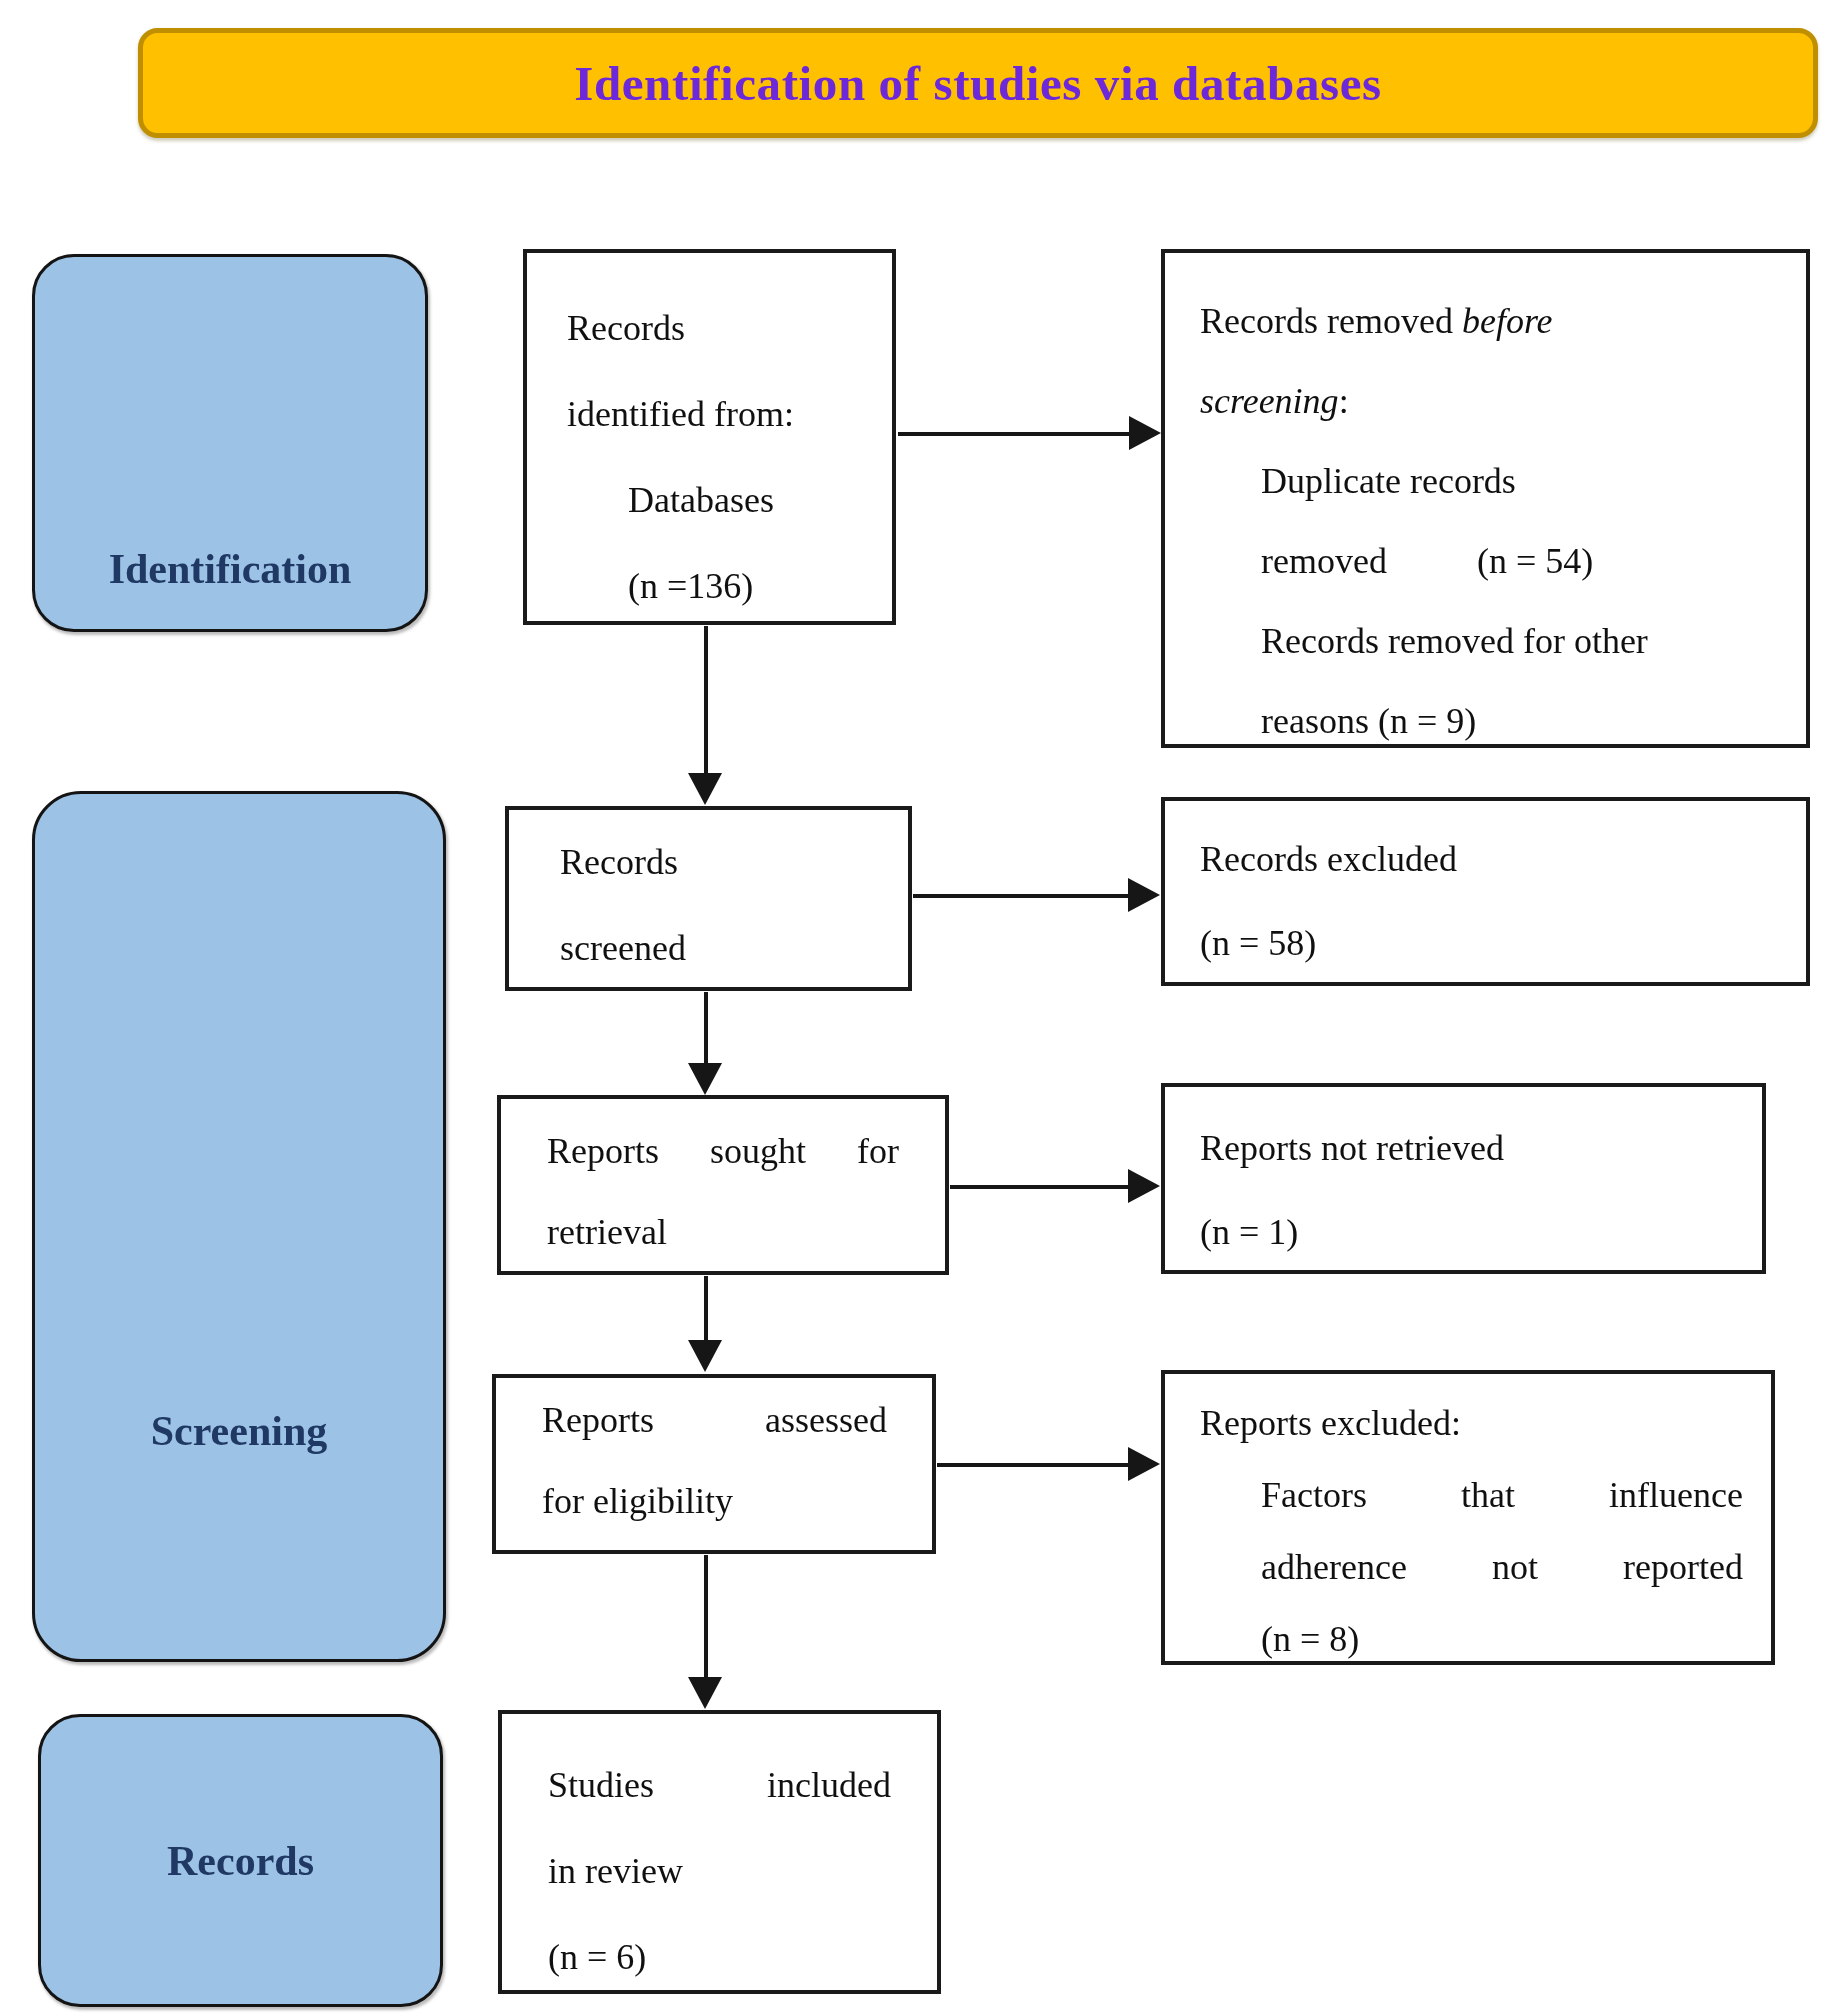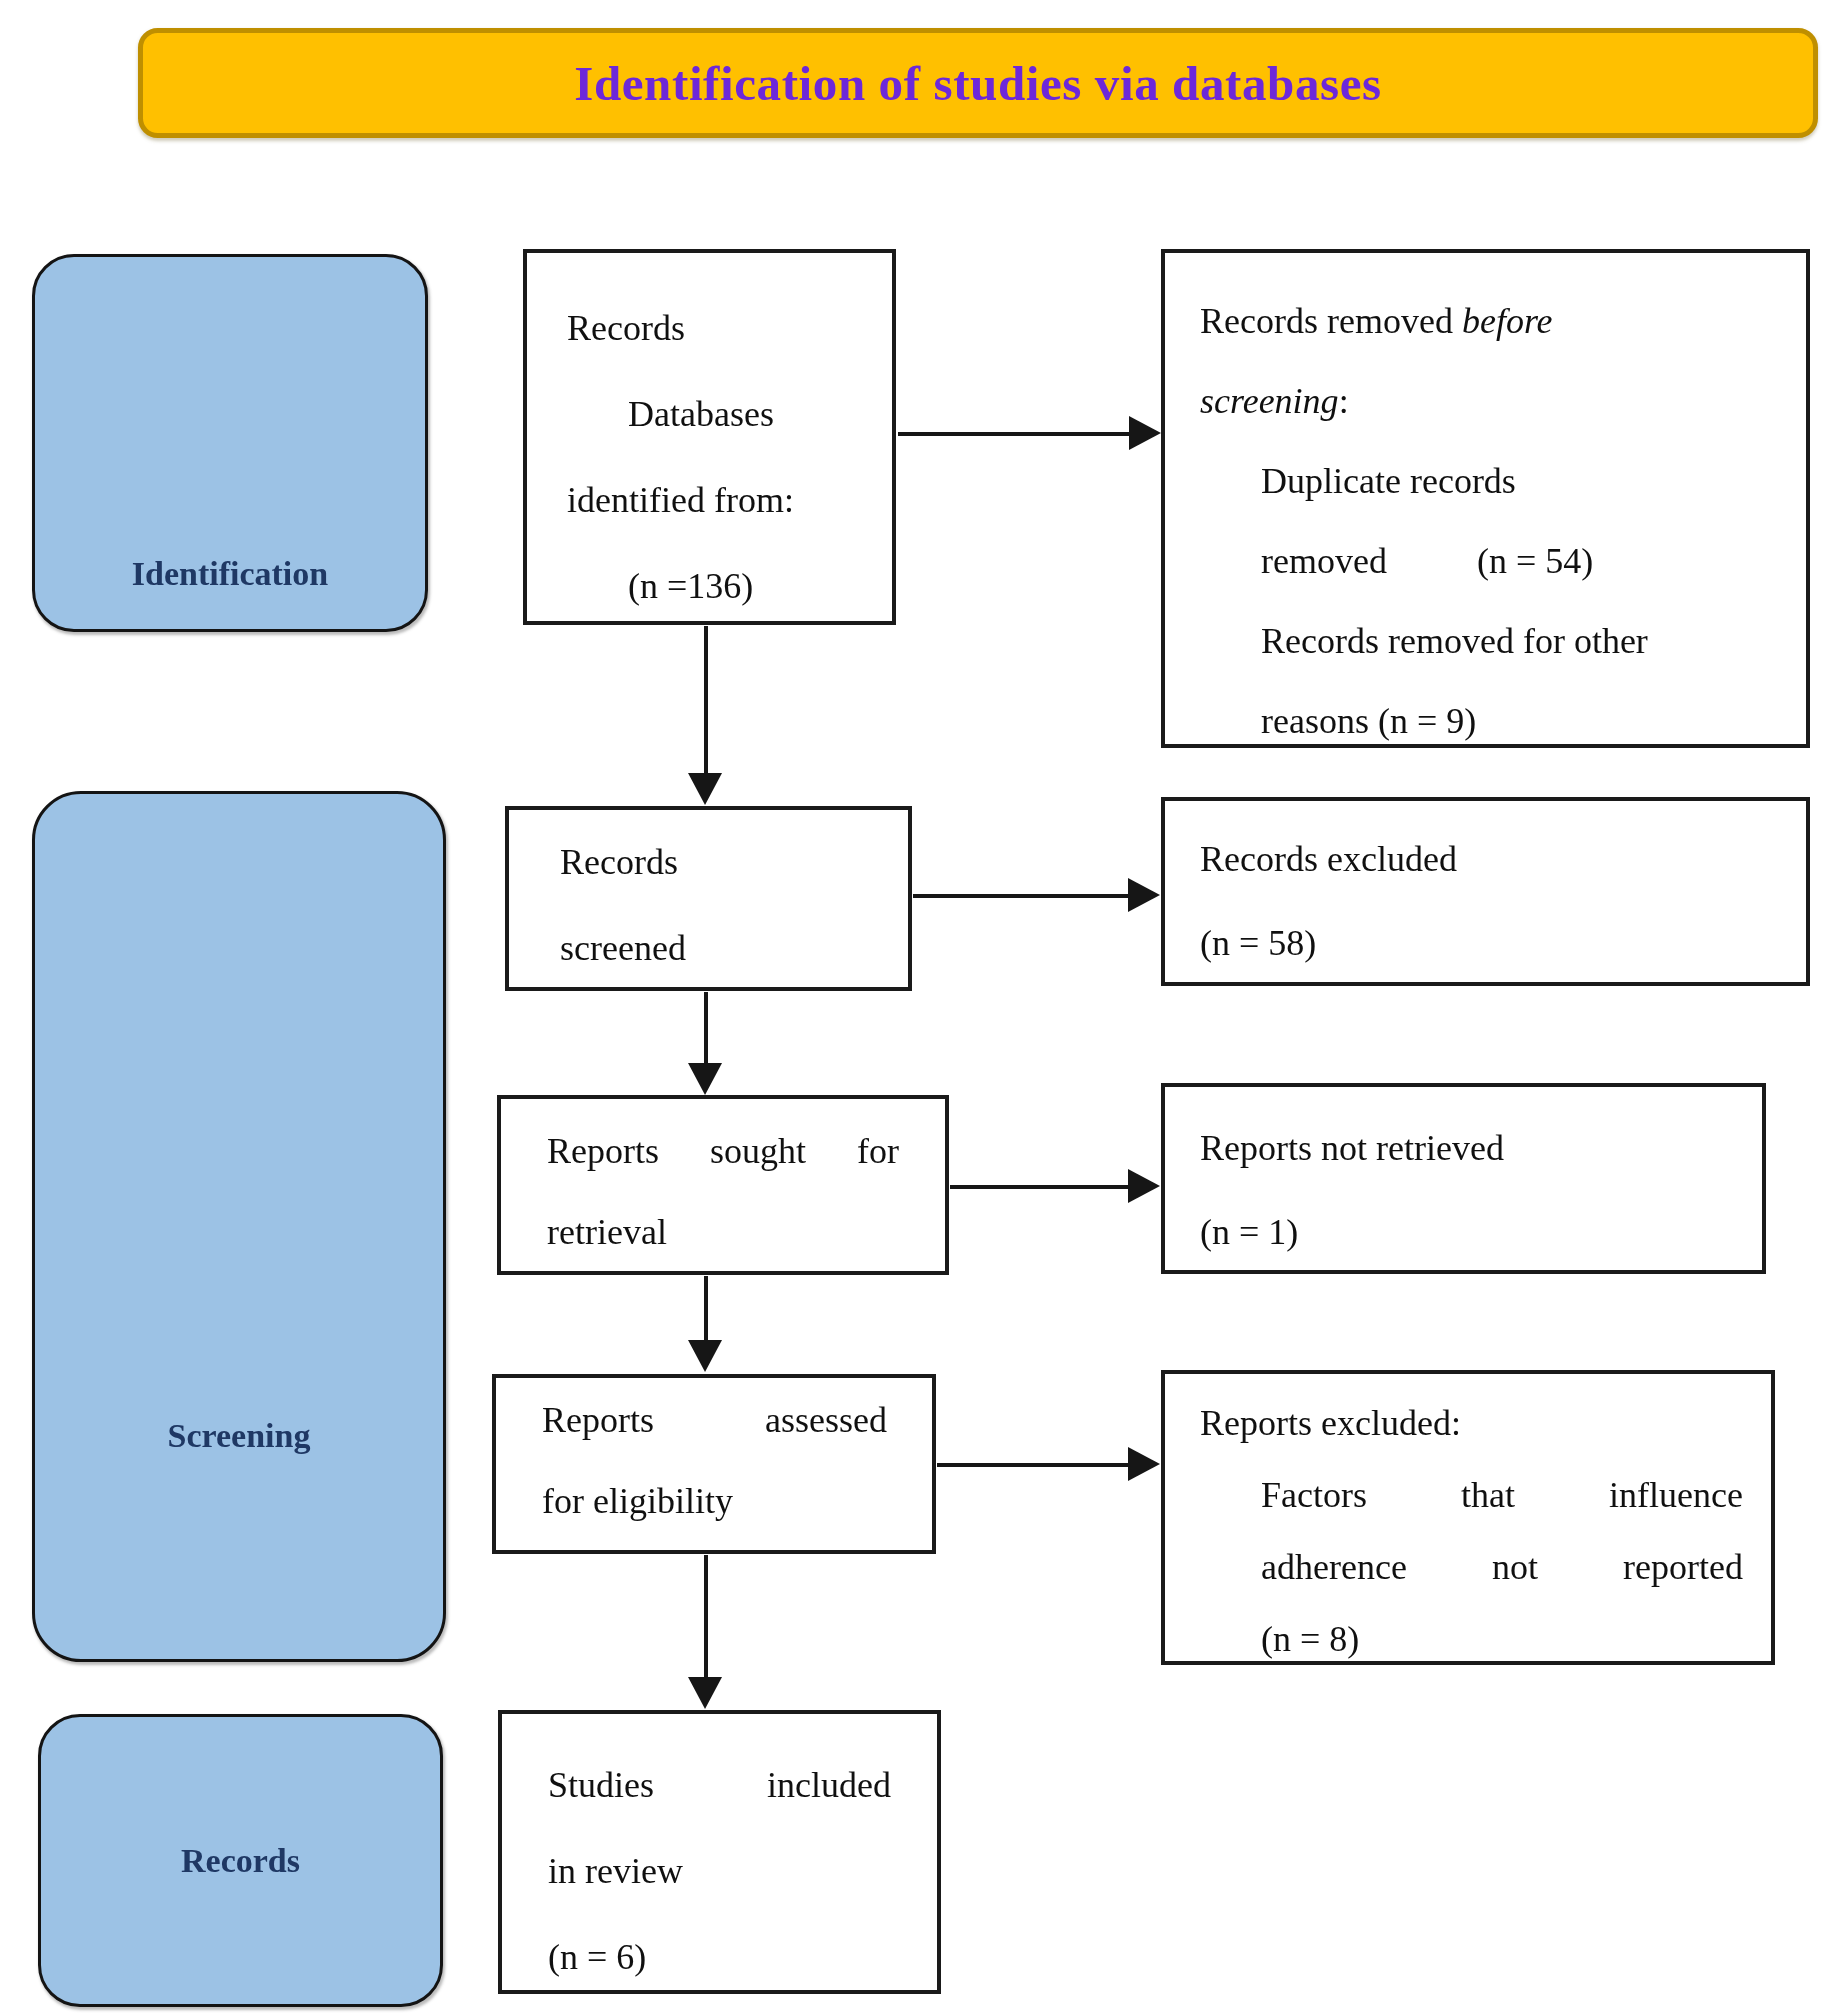--- a/index.html
+++ b/index.html
@@ -45,21 +45,21 @@
 
   
   .stage {
     position: absolute;
     background: var(--stage-bg);
     border: 3.5px solid #141414;
     display: flex; flex-direction: column; align-items: center;
     box-shadow: 1.2px 2.3px 2.9px rgba(60,60,60,0.35);
   }
   .stage-label {
-    font-size: 34px; font-weight: bold; color: var(--stage-text);
+    font-size: 42px; font-weight: bold; color: var(--stage-text);
   }
   .stage.identification { left: 32px; top: 254px; width: 396px; height: 378px; border-radius: 42px; justify-content: flex-end; padding-bottom: 36px; }
   .stage.screening      { left: 32px; top: 791px; width: 414px; height: 871px; border-radius: 49px; justify-content: flex-end; padding-bottom: 204px; }
   .stage.included       { left: 38px; top: 1714px; width: 405px; height: 293px; border-radius: 42px; justify-content: center; }
 
   
   .box {
     position: absolute;
     background: var(--box-bg);
     border: 4.6px solid var(--box-border);
@@ -140,22 +140,22 @@
   </div>
   <div class="stage screening">
     <span class="stage-label">Screening</span>
   </div>
   <div class="stage included">
     <span class="stage-label">Records</span>
   </div>
 
   <div class="box m1">
     <div class="line">Records</div>
+    <div class="line">identified from:</div>
     <div class="line ind">Databases</div>
-    <div class="line">identified from:</div>
     <div class="line ind">(n =136)</div>
   </div>
 
   <div class="box m2">
     <div class="line">Records</div>
     <div class="line">screened</div>
   </div>
 
   <div class="box m3">
     <div class="line just">Reports sought for</div>

